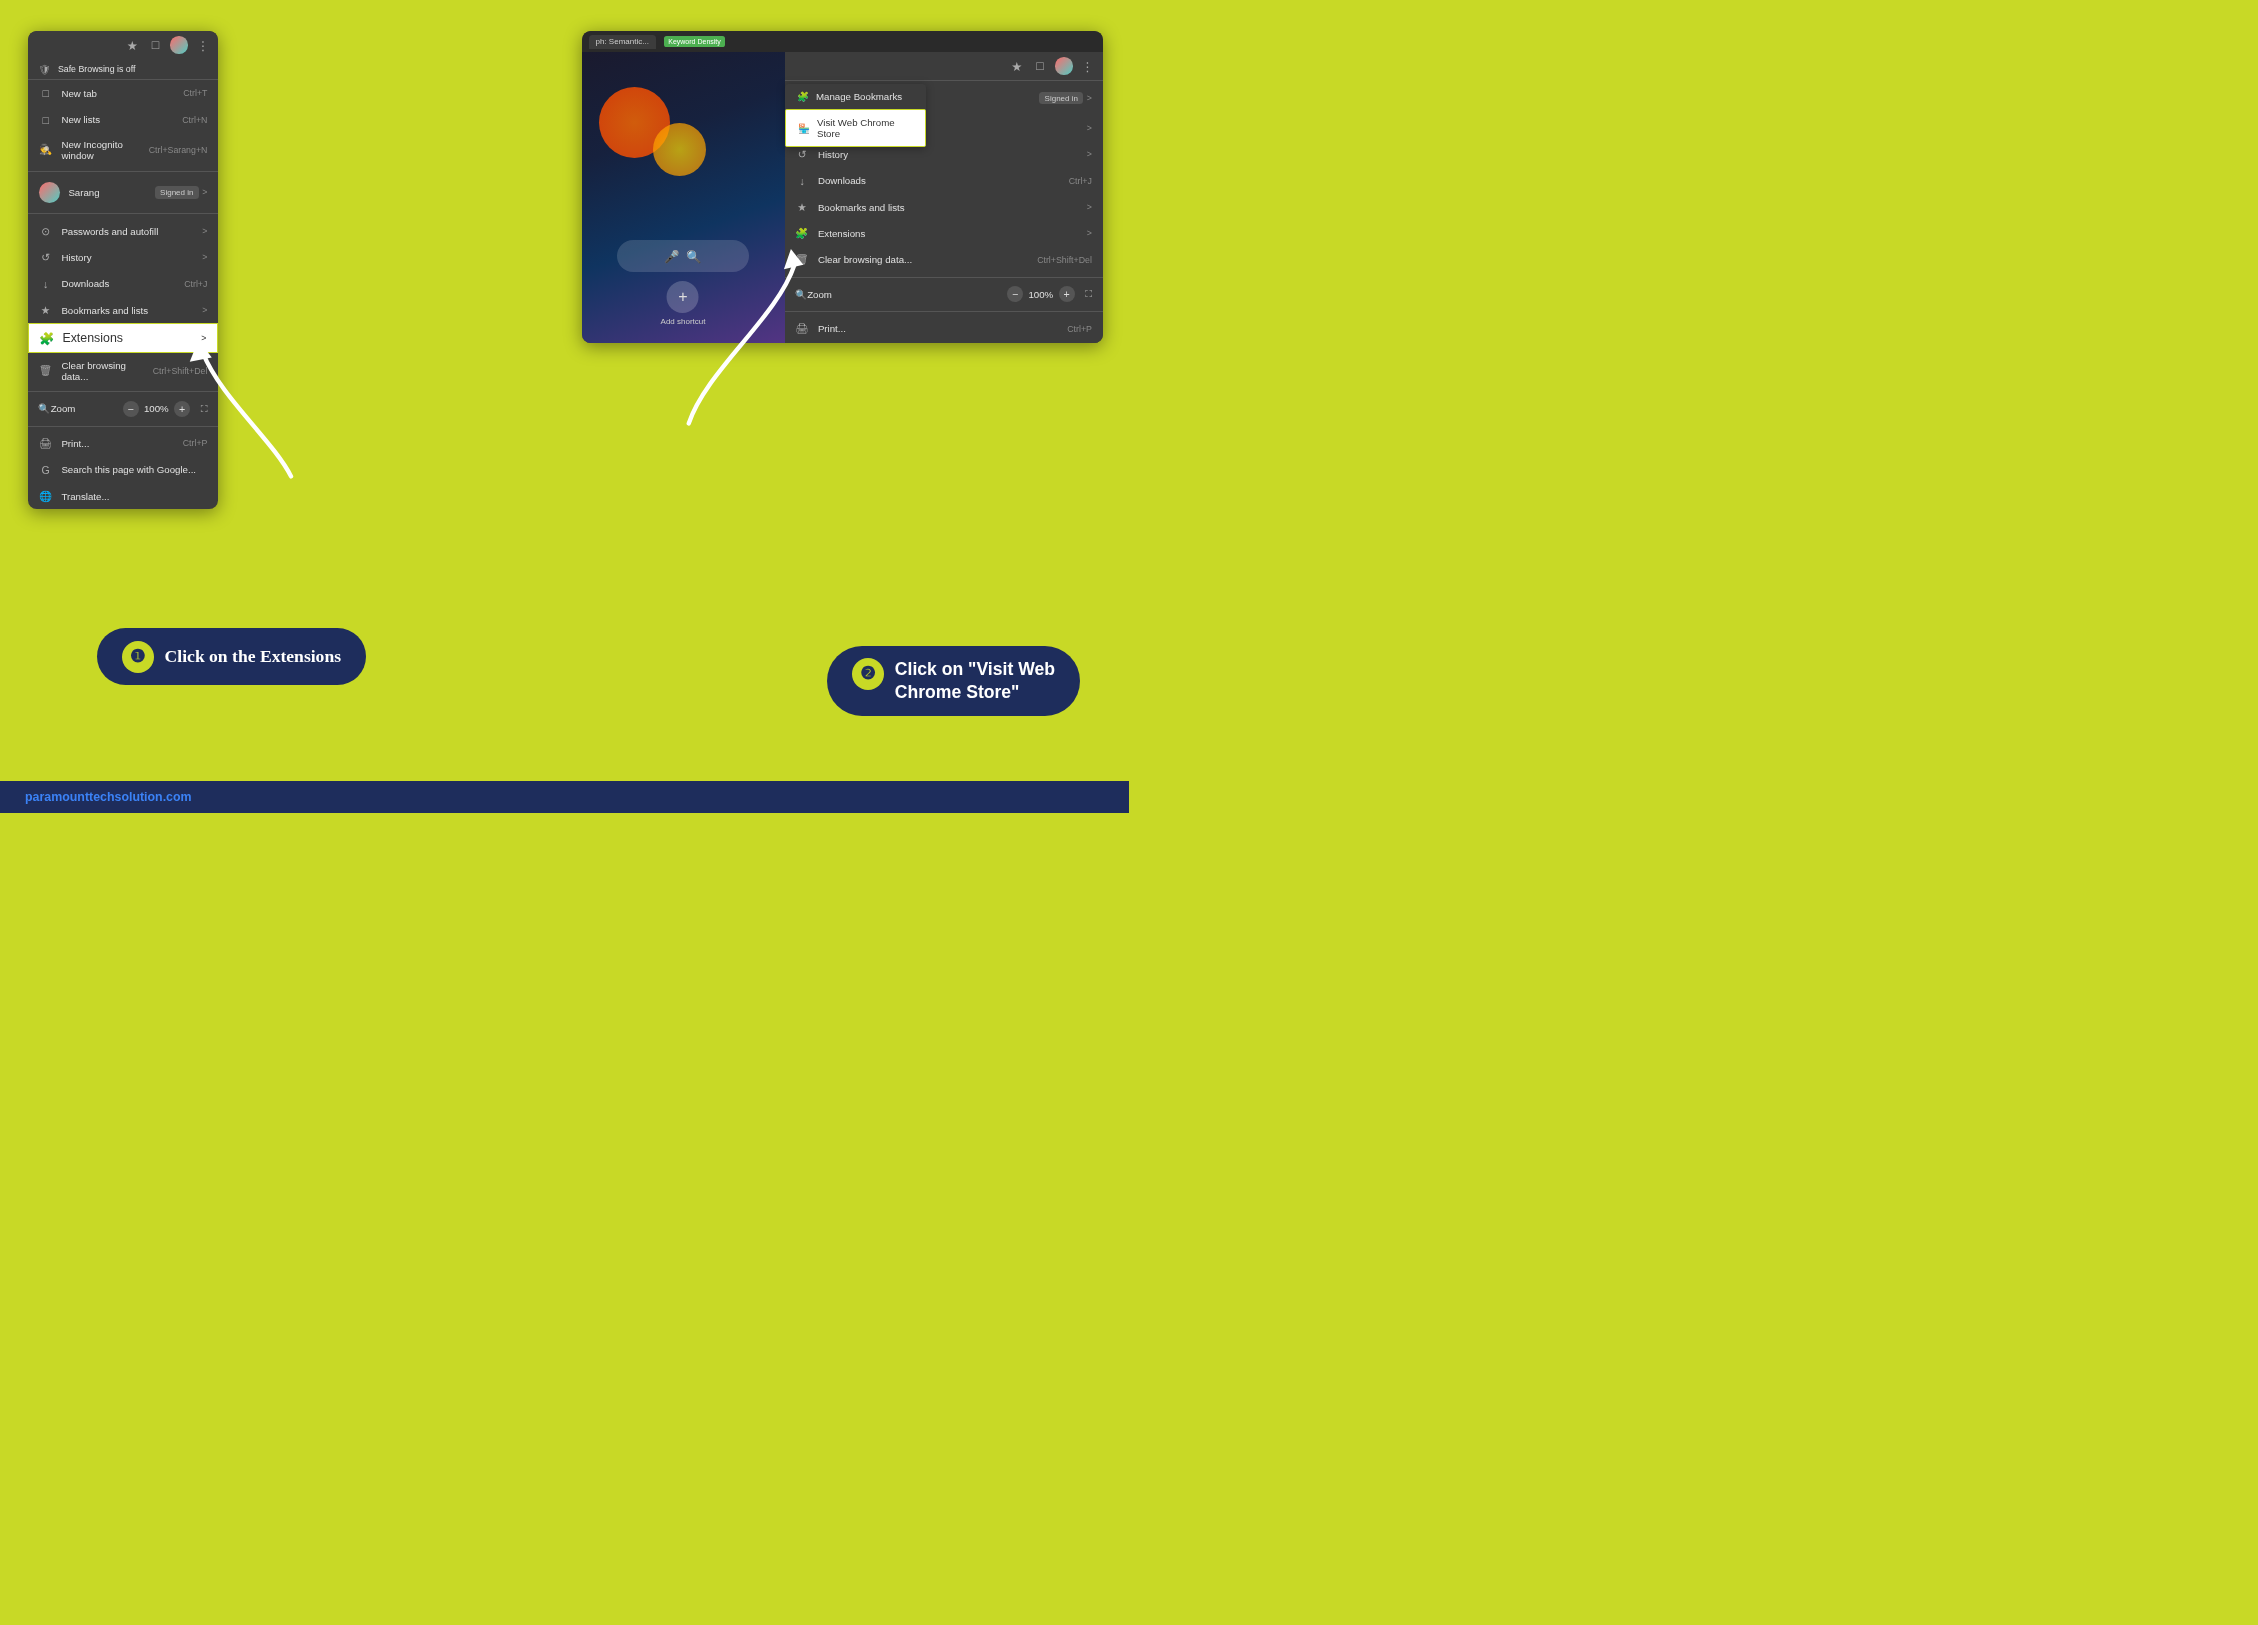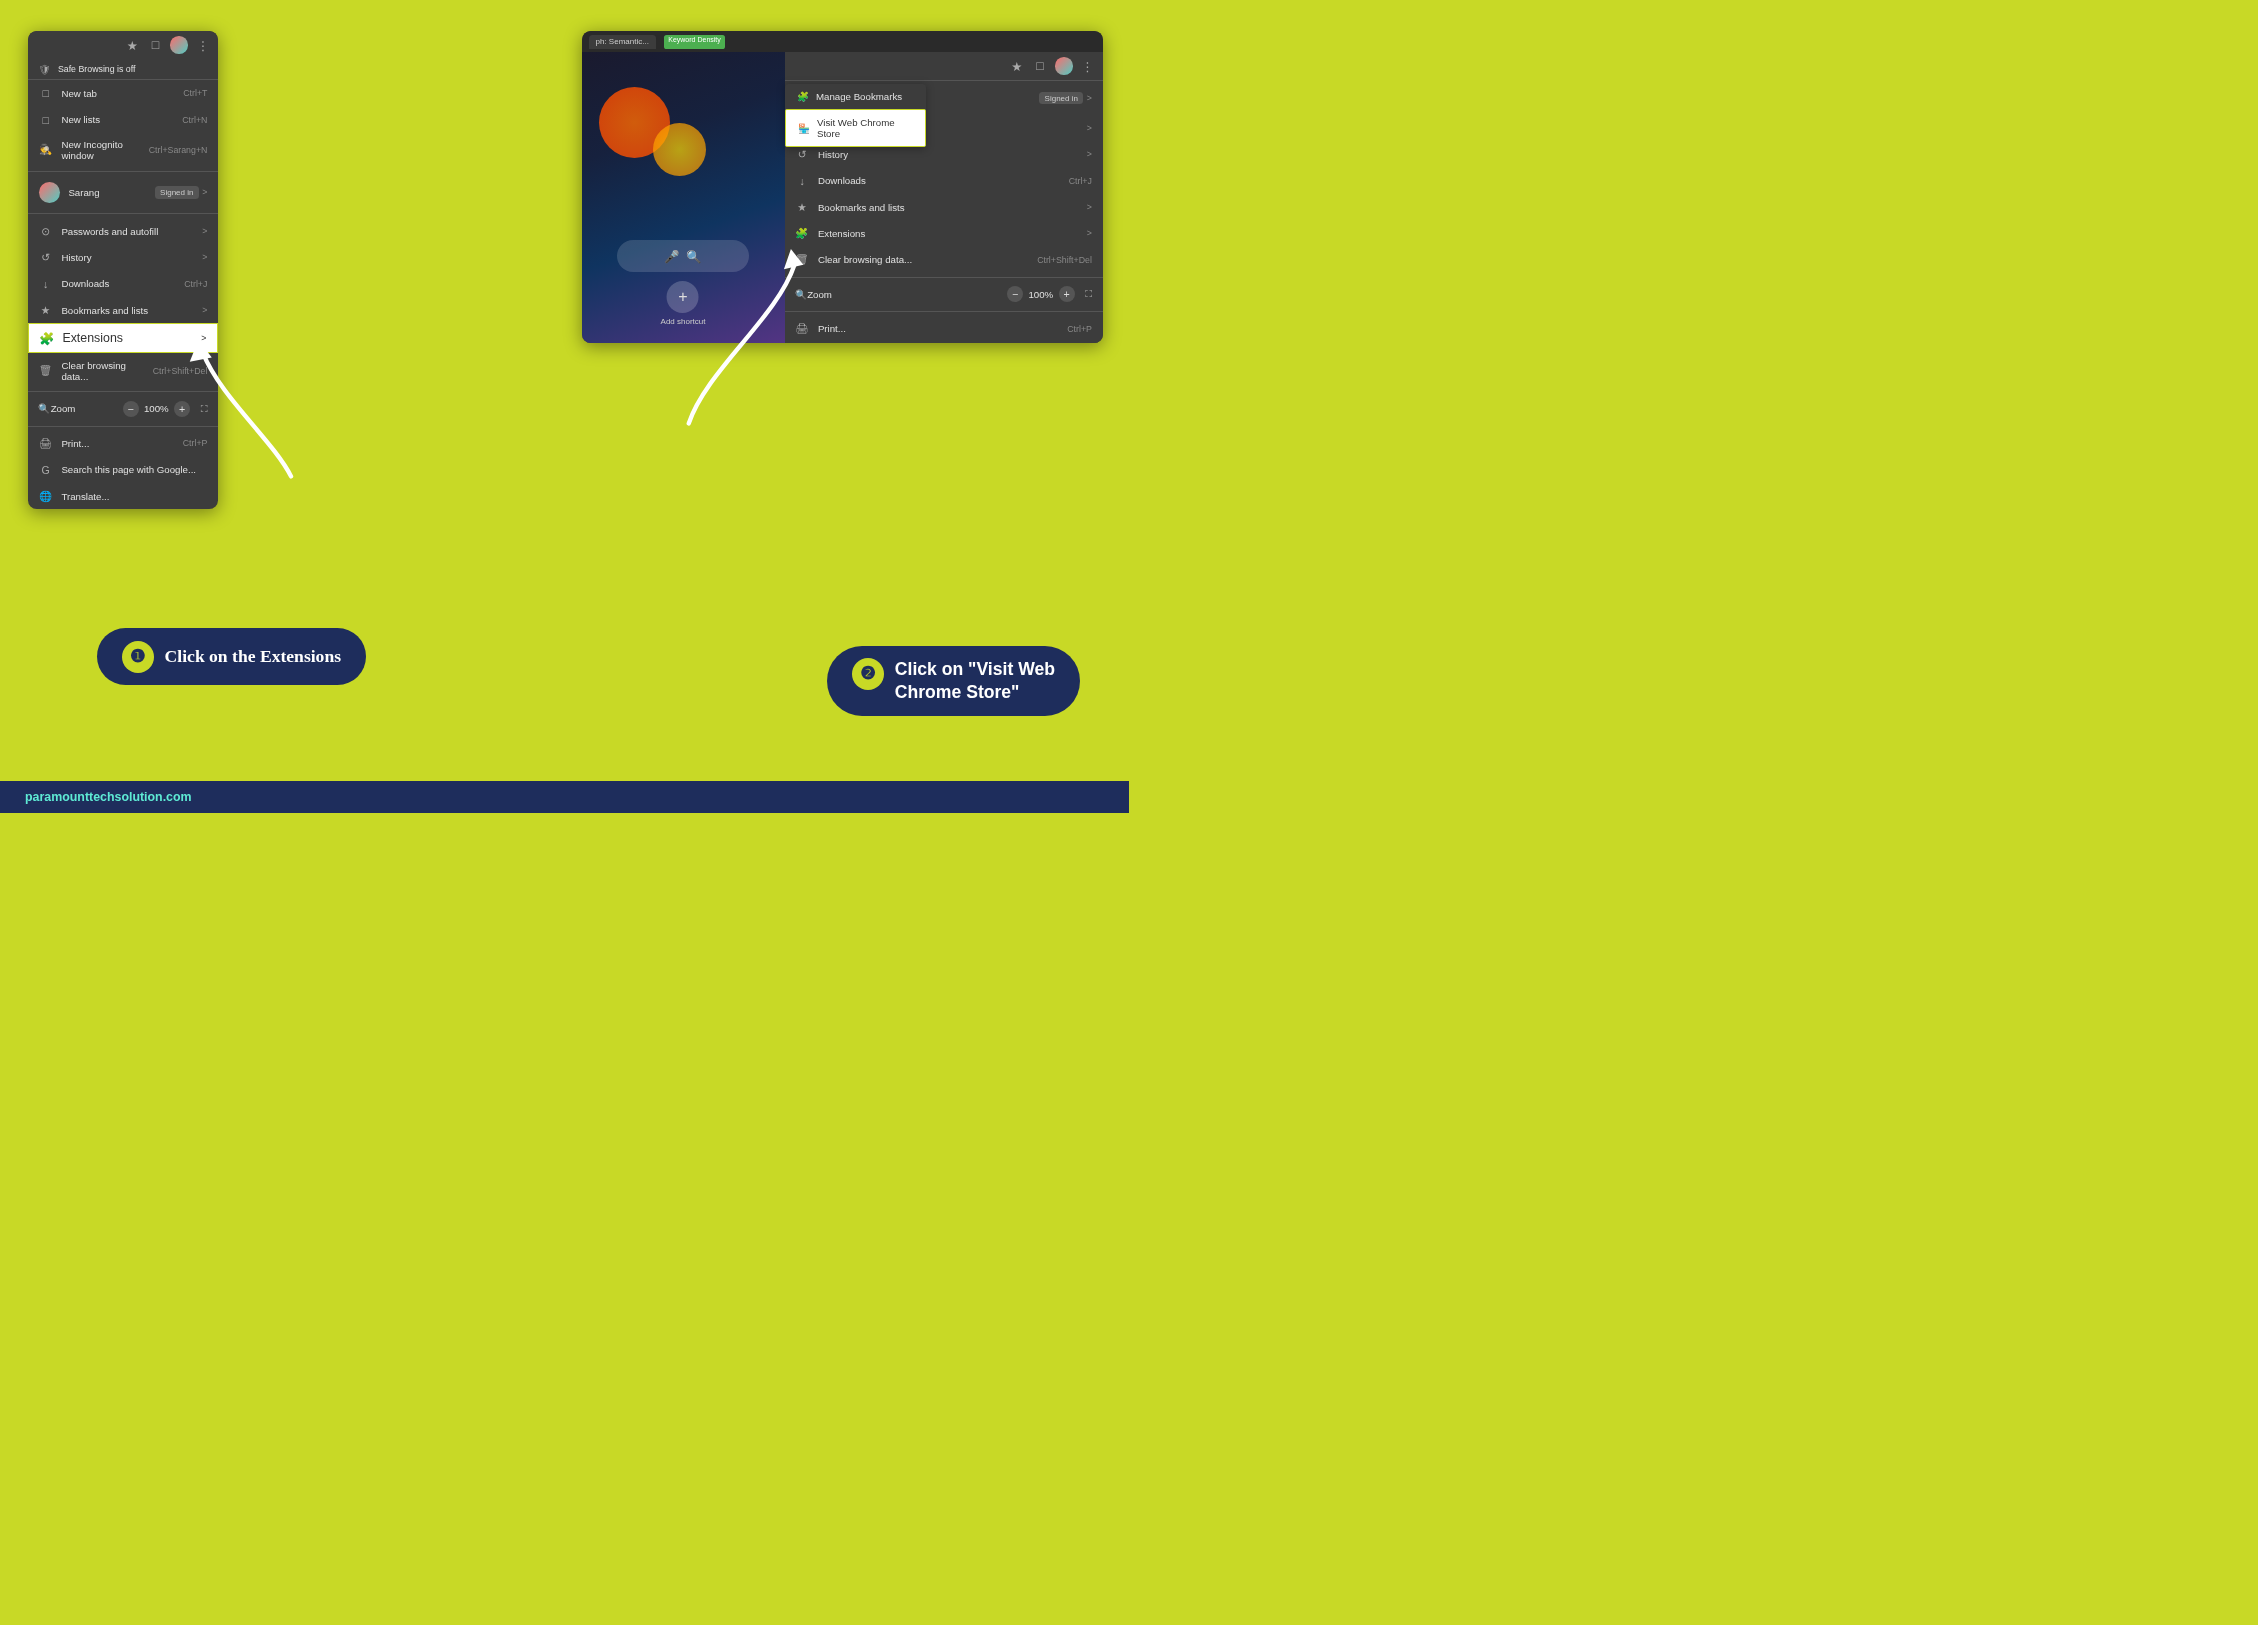--- a/index.html
+++ b/index.html
@@ -323,20 +323,21 @@
       border: 1.8px solid #c8d926;
       border-radius: 1.8px;
       font-weight: 500;
     }
 
     
     .tab-bar {
       background: #2a2a2a;
       padding: 3.5px 7px;
       display: flex;
+      align-items: center;
       gap: 8px;
       font-size: 8px;
       color: #aaa;
       overflow: hidden;
     }
 
     .tab-item {
       background: #3c3c3c;
       border-radius: 3.5px 3.5px 0 0;
       padding: 2.6px 7px;
@@ -409,21 +410,21 @@
       bottom: 0;
       left: 0;
       right: 0;
       background: #1e2d5c;
       padding: 8.8px 25px;
       display: flex;
       align-items: center;
     }
 
     .footer-text {
-      color: #5eead4;
+      color: #3b82f6;
       font-size: 12.4px;
       font-weight: 600;
     }
 
     
     svg.arrow {
       overflow: visible;
     }
 
     .right-chrome-menu-items {

